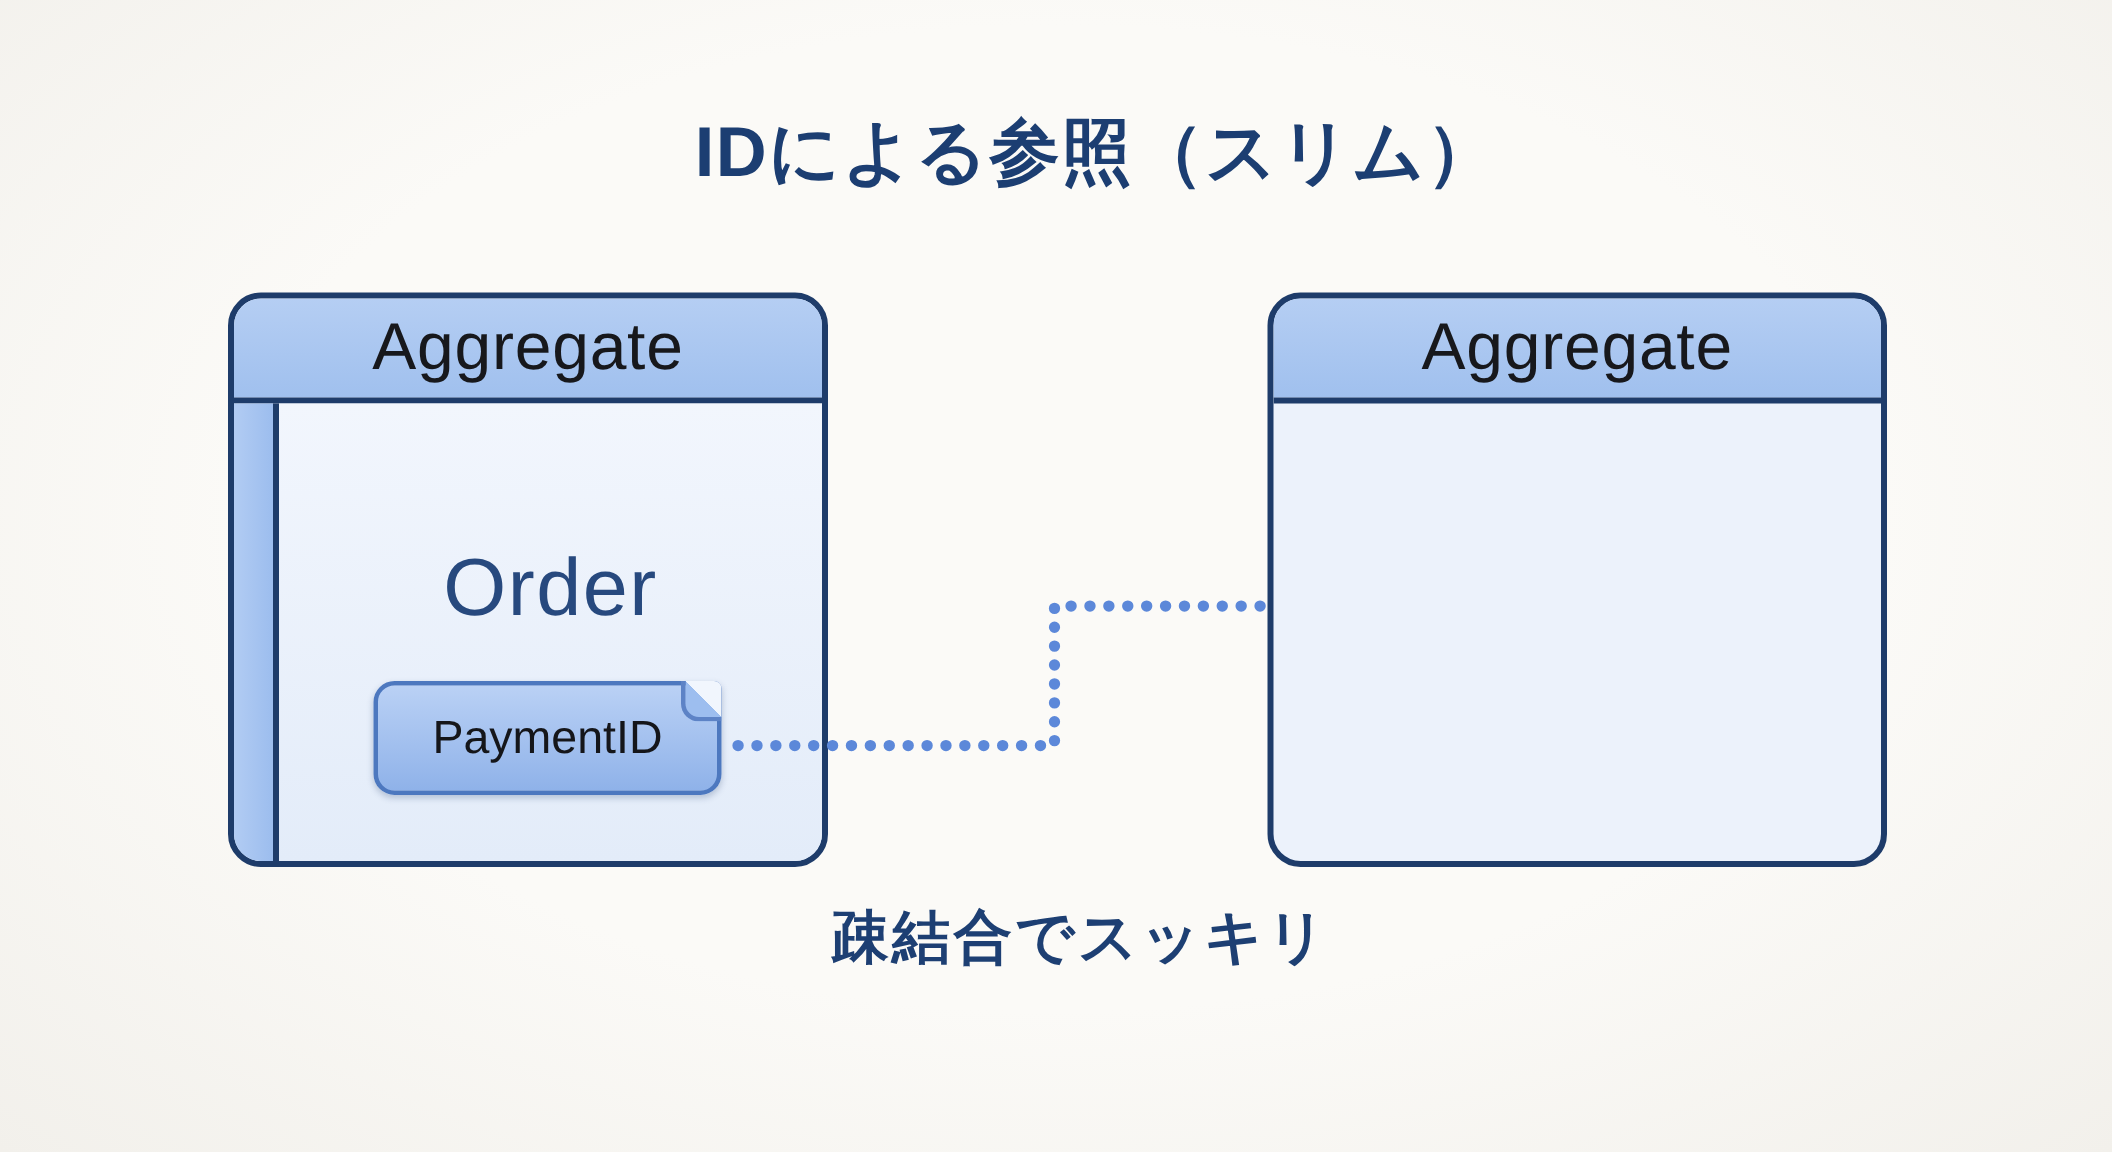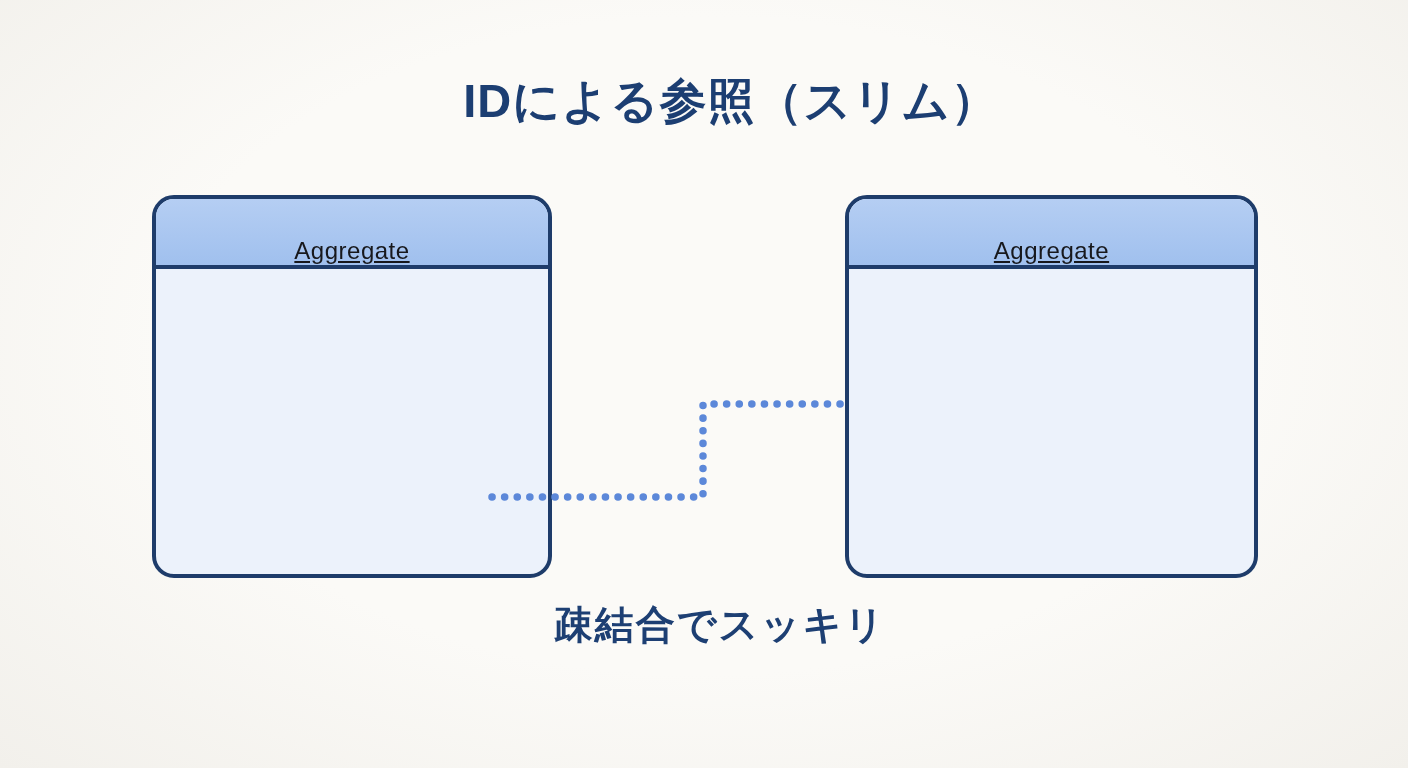--- a/index.html
+++ b/index.html
@@ -50,27 +50,26 @@
     flex-direction: column;
   }
   .card-left  { left: 152px; width: 400px; }
   .card-right { left: 845px; width: 413px; }
   .card-header {
     height: 70px;
     flex: 0 0 70px;
     border-bottom: 4px solid #1e3c6a;
     background: linear-gradient(180deg, #b5cef3 0%, #a0c0ee 100%);
     display: flex;
-    align-items: flex-end;
+    align-items: center;
     justify-content: center;
-    font-size: 24px;
+    font-size: 44px;
     font-weight: 500;
     letter-spacing: 0.5px;
     color: #17181c;
-    text-decoration: underline;
   }
   .card-content {
     flex: 1;
     display: flex;
     position: relative;
   }
   .card-strip {
     flex: 0 0 30px;
     border-right: 4px solid #1e3c6a;
     background: linear-gradient(90deg, #b2ccf3 0%, #9cbdee 100%);
@@ -131,20 +130,30 @@
 <body>
 
 <div class="canvas">
 
   <div class="title">IDによる参照（スリム）</div>
 
   <section class="card card-left">
     <header class="card-header">
       <span>Aggregate</span>
     </header>
+    <div class="card-content">
+      <div class="card-strip"></div>
+      <div class="card-body">
+        <div class="entity-name">Order</div>
+        <div class="id-tag">
+          <span class="fold"></span>
+          <span>PaymentID</span>
+        </div>
+      </div>
+    </div>
   </section>
 
   <section class="card card-right">
     <header class="card-header">
       <span>Aggregate</span>
     </header>
   </section>
 
   <svg class="connector" width="1408" height="768" viewBox="0 0 1408 768">
     <path d="M 492 497 L 703 497 L 703 404 L 841 404" fill="none" stroke="#5c88d9" stroke-width="7.5" stroke-linecap="round" stroke-dasharray="0.1 12.5"></path>

